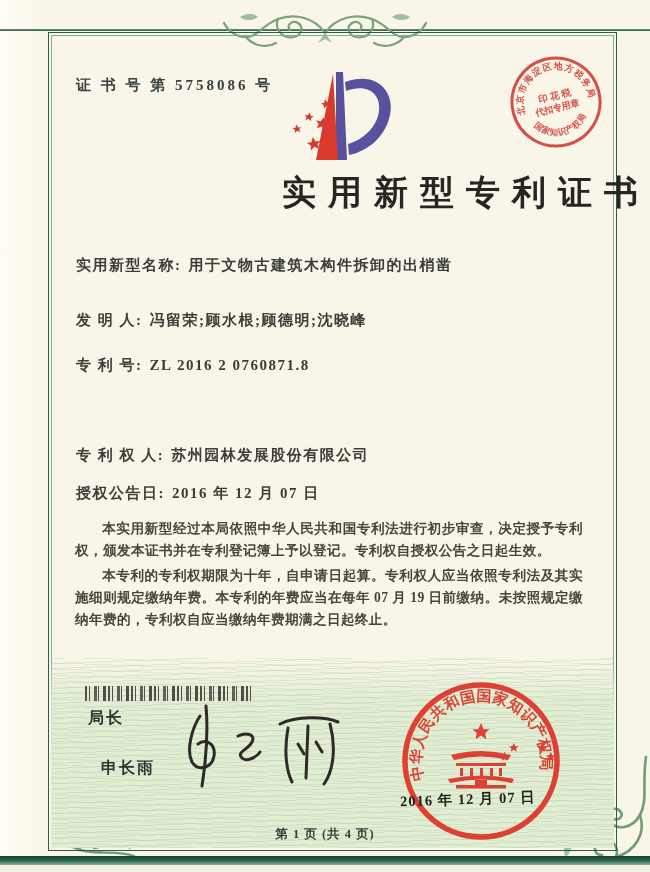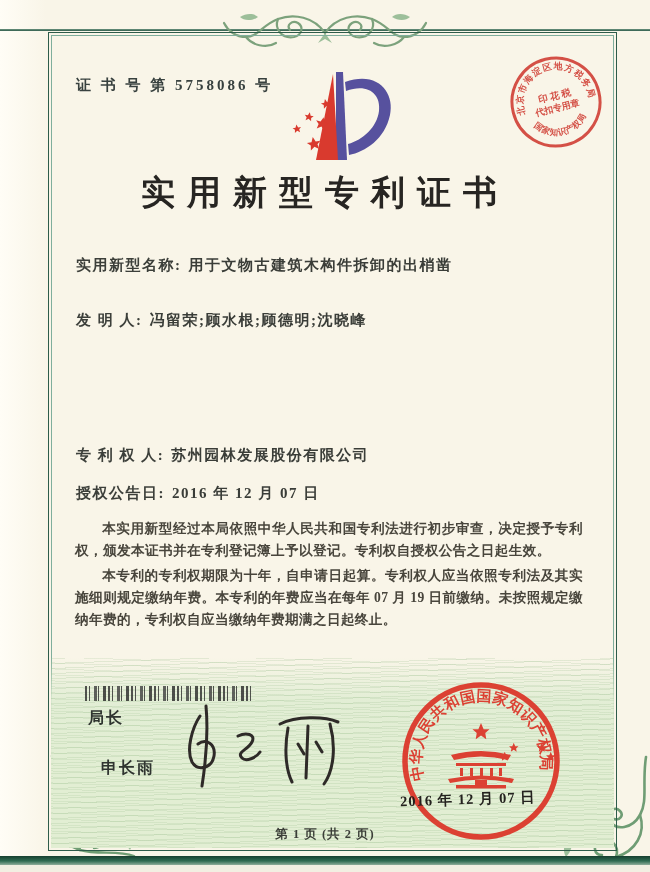--- a/index.html
+++ b/index.html
@@ -22,21 +22,21 @@
   
   .guilloche{position:absolute;left:2px;right:2px;bottom:2px;height:190px;z-index:0;
     background:
       repeating-linear-gradient(178deg, rgba(148,186,136,.22) 0 1px, rgba(0,0,0,0) 1px 5px),
       repeating-linear-gradient(182deg, rgba(148,186,136,.18) 0 1px, rgba(0,0,0,0) 1px 6px),
       linear-gradient(180deg, rgba(226,238,214,0) 0%, rgba(224,237,211,.9) 22%, #e2eed3 60%);}
   .content{position:absolute;inset:0;z-index:2;}
 
   .cert-no{position:absolute;left:76px;top:76px;font-size:15px;letter-spacing:3px;
     color:#38413f;font-weight:bold;}
-  .title{position:absolute;left:0;top:170px;width:650px;text-align:center;
+  .title{position:absolute;left:0;top:170px;width:650px;text-align:right;
     font-size:34px;font-weight:bold;color:#272522;letter-spacing:12px;}
 
   .field{position:absolute;left:76px;font-size:15px;color:#3c3f3a;letter-spacing:1.5px;
     font-weight:bold;white-space:nowrap;}
   .field .val{margin-left:7px;font-weight:bold;color:#3a3d38;margin-top:37px;}
   .f0{top:256px}.f1{top:311px}.f2{top:356px}.f3{top:401px}.f4{top:446px}.f5{top:484px}
 
   .paras{position:absolute;left:72px;top:515px;width:514px;font-size:13.6px;
     line-height:1.62;color:#48453c;text-align:justify;letter-spacing:.4px;}
   .paras p{margin:3px;text-indent:2em;font-weight:bold;}
@@ -130,20 +130,23 @@
       <text x="50" y="59" font-size="9" font-weight="bold" fill="#cf3a30" text-anchor="middle">代扣专用章</text>
     </svg>
 
     <div class="title">实用新型专利证书</div>
 
     <div class="field f0">
       <span>实用新型名称:</span><span class="val">用于文物古建筑木构件拆卸的出梢凿</span>
     </div>
     <div class="field f1">
       <span>发  明  人:</span><span class="val">冯留荣;顾水根;顾德明;沈晓峰</span>
+    </div>
+    <div class="field f2">
+      <span>专  利  号:</span><span class="val">ZL 2016 2 0760871.8</span>
     </div>
     <div class="field f4">
       <span>专 利 权 人:</span><span class="val">苏州园林发展股份有限公司</span>
     </div>
     <div class="field f5">
       <span>授权公告日:</span><span class="val">2016 年 12 月 07 日</span>
     </div>
 
     <div class="paras">
       <p>本实用新型经过本局依照中华人民共和国专利法进行初步审查，决定授予专利权，颁发本证书并在专利登记簿上予以登记。专利权自授权公告之日起生效。</p>
@@ -192,21 +195,21 @@
           <rect x="94" y="92" width="3" height="8"></rect>
         <rect x="103" y="92" width="3" height="8"></rect>
         <path d="M52,103 Q85,96 118,103 L116,107 Q85,100 54,107 Z"></path>
         <rect x="60" y="109" width="50" height="3.5"></rect>
         <rect x="79" y="104" width="12" height="6"></rect>
       </g>
     </svg>
 
     <div class="seal-date">2016 年 12 月 07 日</div>
 
-    <div class="footer">第 1 页 (共 2 页)</div>
+    <div class="footer">第 1 页 (共 4 页)</div>
   </div>
 
   <svg class="corner-bl" width="100" height="110" viewBox="0 0 100 110">
     <g fill="none" stroke="#6f9d74" stroke-width="2.4" stroke-linecap="round">
       <path d="M10,4 C14,26 10,44 16,58 C22,72 38,74 44,64 C48,56 40,48 34,54 C30,58 34,64 40,62"></path>
       <path d="M16,58 C10,74 18,92 38,98 C56,103 76,98 92,104"></path>
       <path d="M38,98 C34,86 44,78 54,82 C62,86 60,96 52,96"></path>
       <path d="M54,82 C60,70 76,68 84,76"></path>
     </g>
     <g fill="#9dbf9a">

